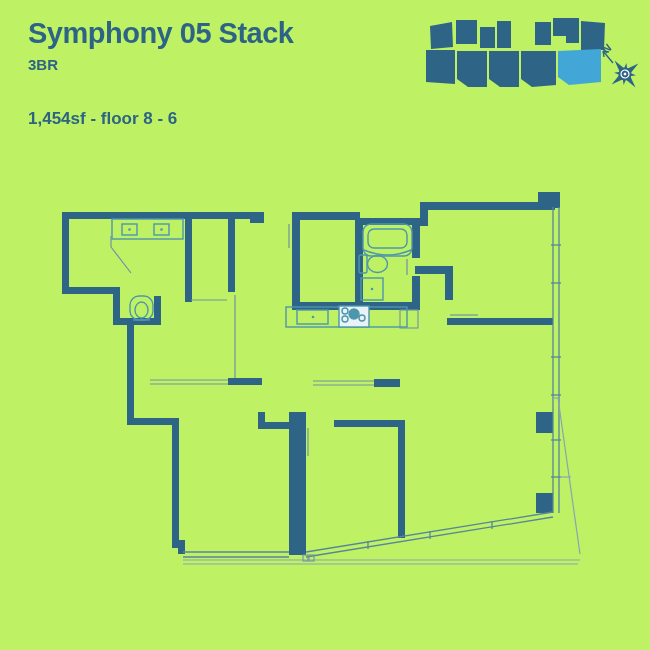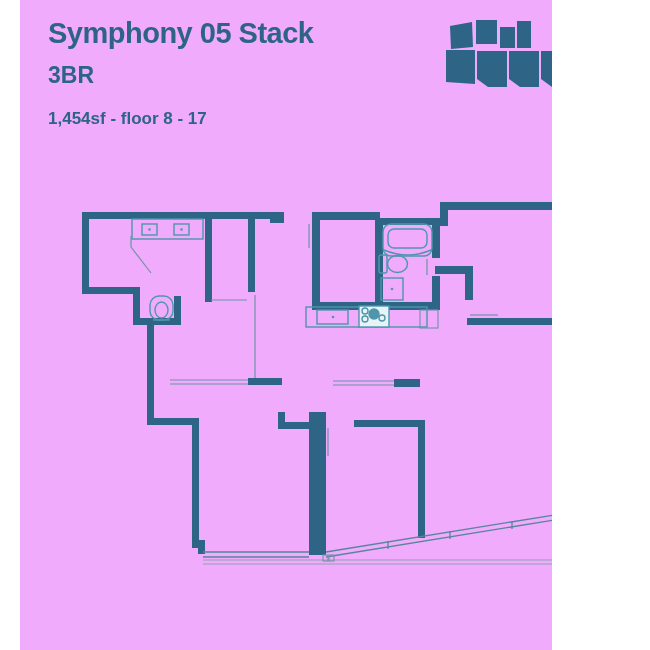--- a/index.html
+++ b/index.html
@@ -1,31 +1,31 @@
 <!DOCTYPE html>
 <html><head>
 <meta charset="utf-8">
 <style>
   html,body{margin:0;padding:0;background:#ffffff;}
-  #page{position:relative;width:532px;height:650px;background:#f0abfc;overflow:hidden;
-        font-family:"Liberation Sans","DejaVu Sans",sans-serif;margin-left:20px;}
+  #page{position:relative;width:650px;height:650px;background:#bef264;overflow:hidden;
+        font-family:"Liberation Sans","DejaVu Sans",sans-serif;}
   #plan{position:absolute;left:0;top:0;width:650px;height:650px;}
   .hdr{position:absolute;left:28px;color:#2d6485;font-weight:bold;white-space:pre;}
   #title{top:17px;font-size:29px;letter-spacing:-0.5px;}
-  #br{top:62px;font-size:23px;}
+  #br{top:56px;font-size:15px;}
   #a1{top:86px;font-size:17px;}
   #a2{top:109px;font-size:17px;}
 </style>
 </head>
 <body>
 
 <div id="page">
   <div id="title" class="hdr">Symphony 05 Stack</div>
   <div id="br" class="hdr">3BR</div>
-  <div id="a2" class="hdr">1,454sf - floor 8 - 17</div>
+  <div id="a2" class="hdr">1,454sf - floor 8 - 6</div>
   <svg id="plan" viewBox="0 0 650 650">
       <polygon points="430,26 452,22 453,47 431,49" fill="#2e6586"></polygon>
       <polygon points="456,20 477,20 477,44 456,44" fill="#2e6586"></polygon>
       <polygon points="480,27 495,27 495,48 480,48" fill="#2e6586"></polygon>
       <polygon points="497,21 511,21 511,48 497,48" fill="#2e6586"></polygon>
       <polygon points="535,22 551,22 551,45 535,45" fill="#2e6586"></polygon>
       <polygon points="553,18 579,18 579,43 566,43 566,36 553,36" fill="#2e6586"></polygon>
       <polygon points="581,21 605,23 604,50 581,50" fill="#2e6586"></polygon>
       <polygon points="426,50 455,50 455,84 426,82" fill="#2e6586"></polygon>
       <polygon points="457,51 487,51 487,87 468,87 457,79" fill="#2e6586"></polygon>

